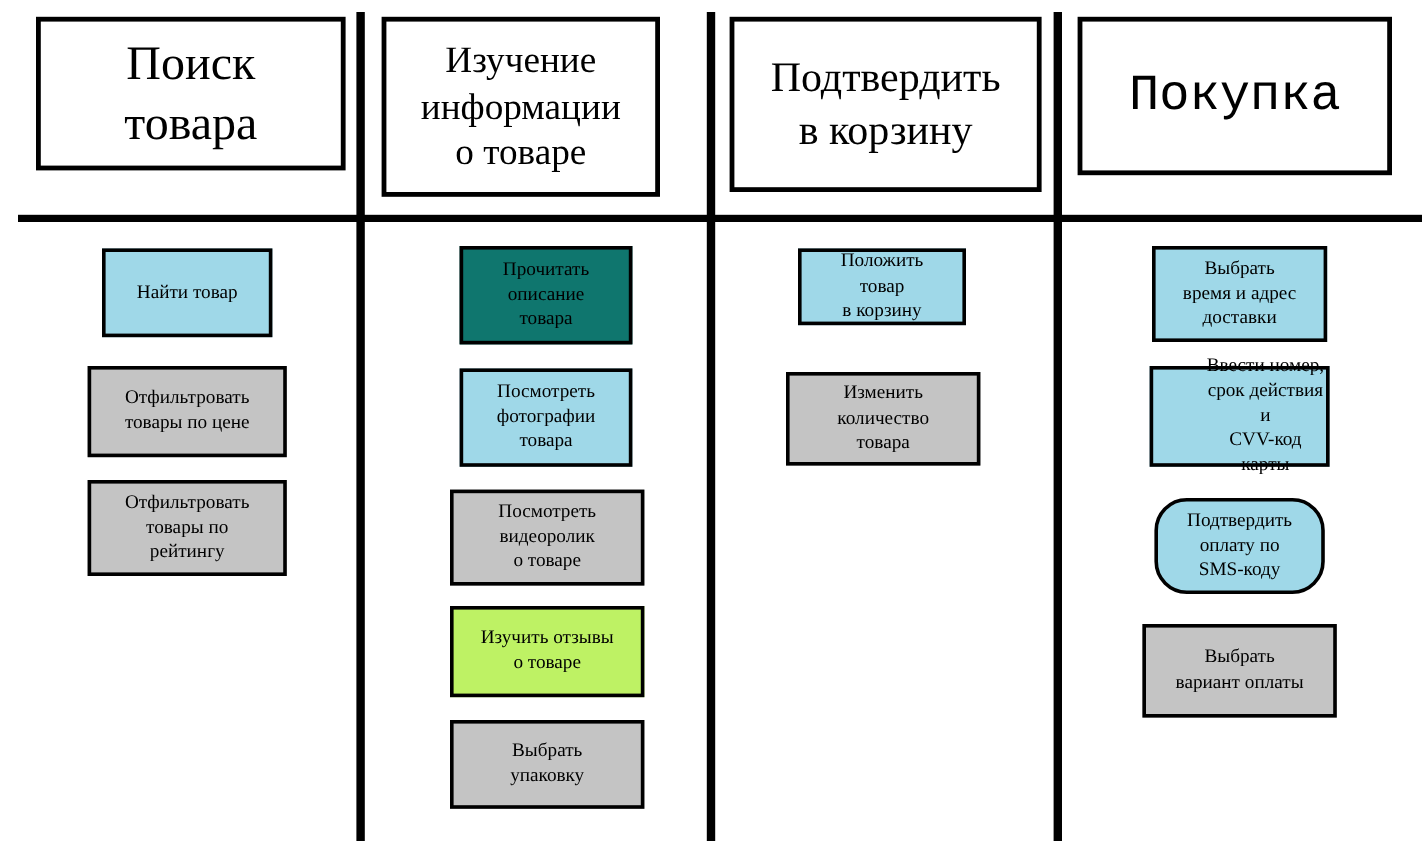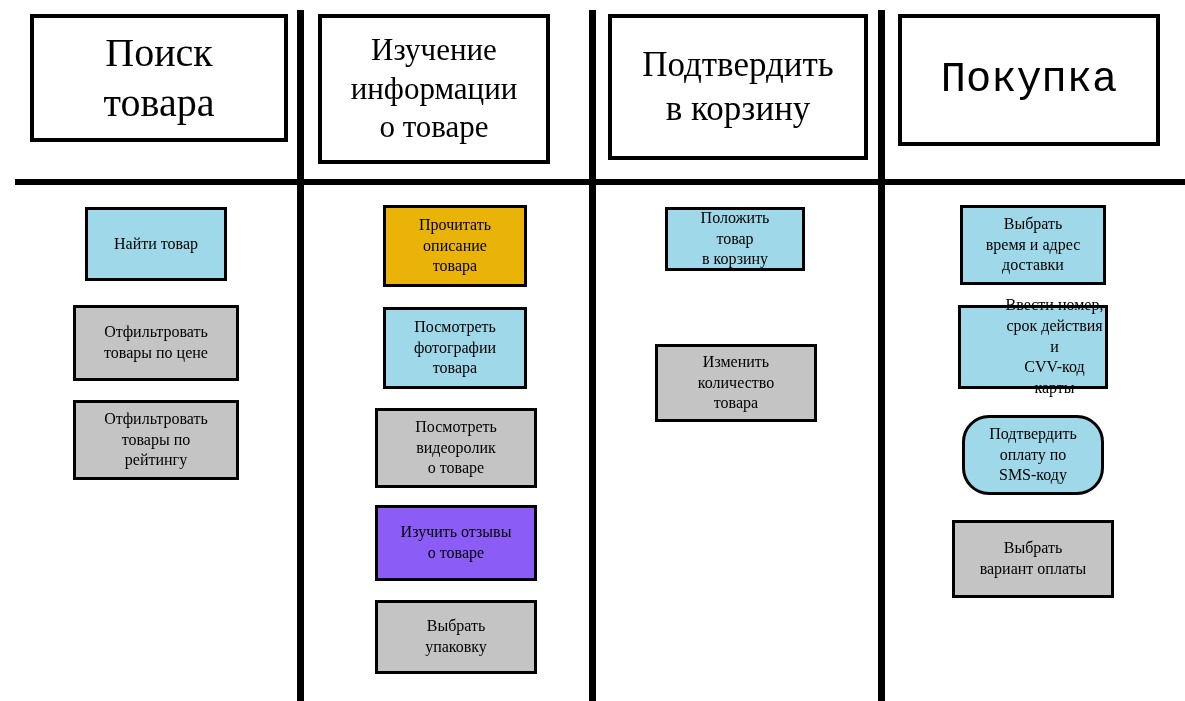--- a/index.html
+++ b/index.html
@@ -60,21 +60,21 @@
   .c1b { left: 73px;  top: 305px; width: 166px; height: 76px; }
   .c1c { left: 73px;  top: 400px; width: 166px; height: 80px; }
   
   .c2a { left: 383px; top: 205px; width: 144px; height: 82px; }
   .c2b { left: 383px; top: 307px; width: 144px; height: 82px; }
   .c2c { left: 375px; top: 408px; width: 162px; height: 80px; }
   .c2d { left: 375px; top: 505px; width: 162px; height: 76px; }
   .c2e { left: 375px; top: 600px; width: 162px; height: 74px; }
   
   .c3a { left: 665px; top: 207px; width: 140px; height: 64px; }
-  .c3b { left: 655px; top: 310px; width: 162px; height: 78px; margin-top: 34px; }
+  .c3b { left: 655px; top: 310px; width: 162px; height: 78px; }
   
   .c4a { left: 960px; top: 205px; width: 146px; height: 80px; }
   .c4b { left: 958px; top: 305px; width: 150px; height: 84px; }
   .c4c { left: 962px; top: 415px; width: 142px; height: 80px; }
   .c4d { left: 952px; top: 520px; width: 162px; height: 78px; }
 </style>
 </head>
 <body>
 
 <div class="board">
@@ -107,36 +107,36 @@
   <div class="card c1b" style="background: rgb(196, 196, 196);">
     <span class="card-label">Отфильтровать
 товары по цене</span>
   </div>
   <div class="card c1c" style="background: rgb(196, 196, 196);">
     <span class="card-label">Отфильтровать
 товары по
 рейтингу</span>
   </div>
 
-  <div class="card c2a" style="background: #eab308;">
+  <div class="card c2a" style="background: #0f766e;">
     <span class="card-label">Прочитать
 описание
 товара</span>
   </div>
   <div class="card c2b" style="background: rgb(159, 216, 232);">
     <span class="card-label">Посмотреть
 фотографии
 товара</span>
   </div>
   <div class="card c2c" style="background: rgb(196, 196, 196);">
     <span class="card-label">Посмотреть
 видеоролик
 о товаре</span>
   </div>
-  <div class="card c2d" style="background: #8b5cf6;">
+  <div class="card c2d" style="background: #bef264;">
     <span class="card-label">Изучить отзывы
 о товаре</span>
   </div>
   <div class="card c2e" style="background: rgb(196, 196, 196);">
     <span class="card-label">Выбрать
 упаковку</span>
   </div>
 
   <div class="card c3a" style="background: rgb(159, 216, 232);">
     <span class="card-label">Положить

